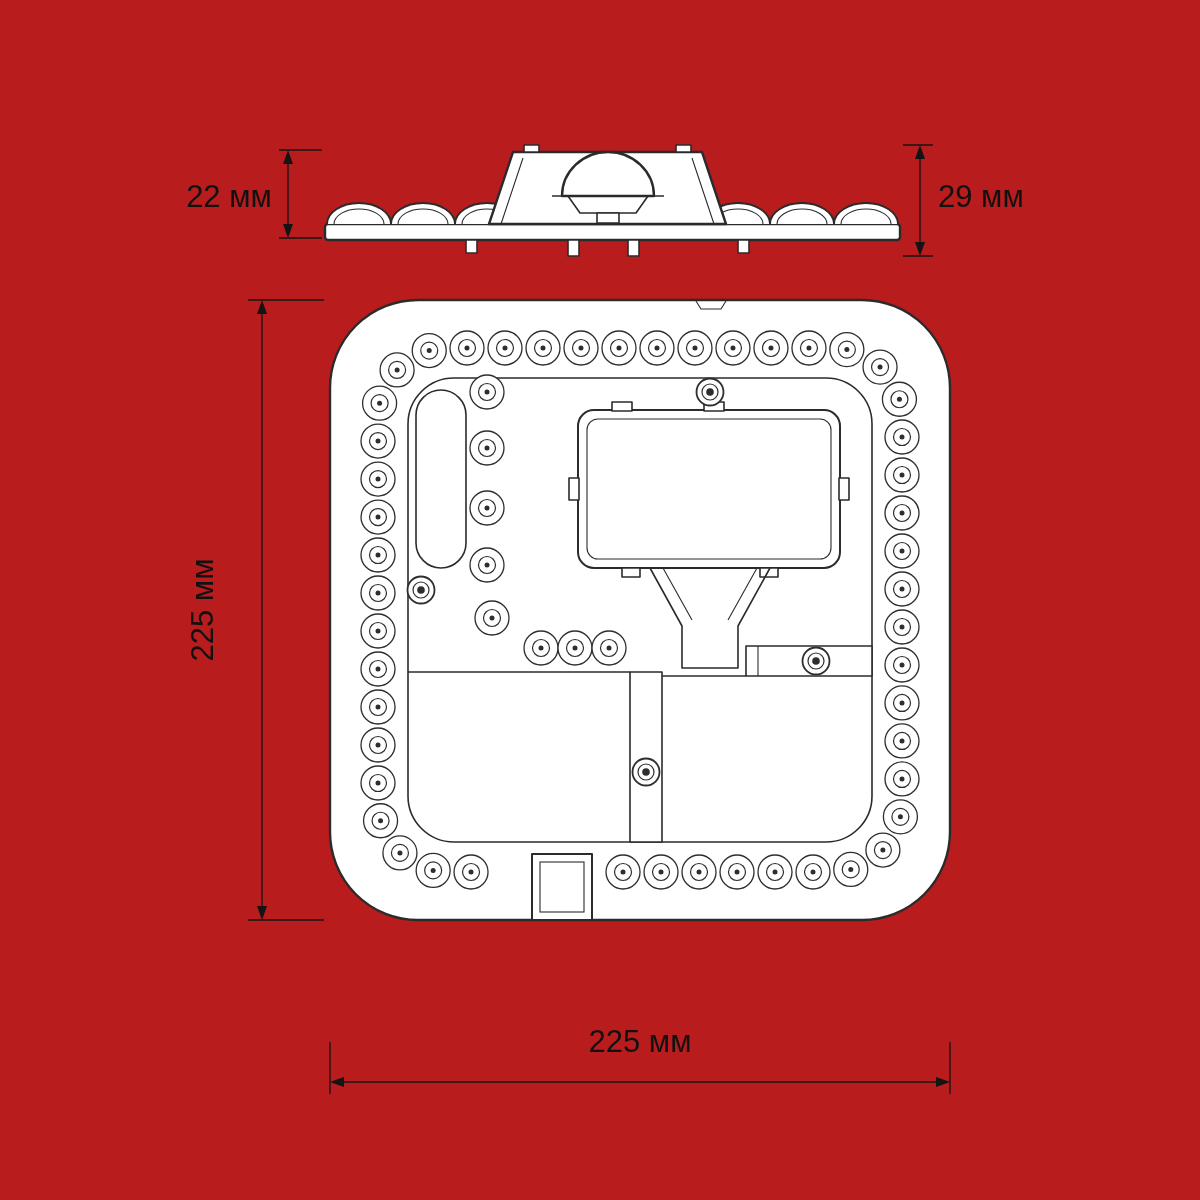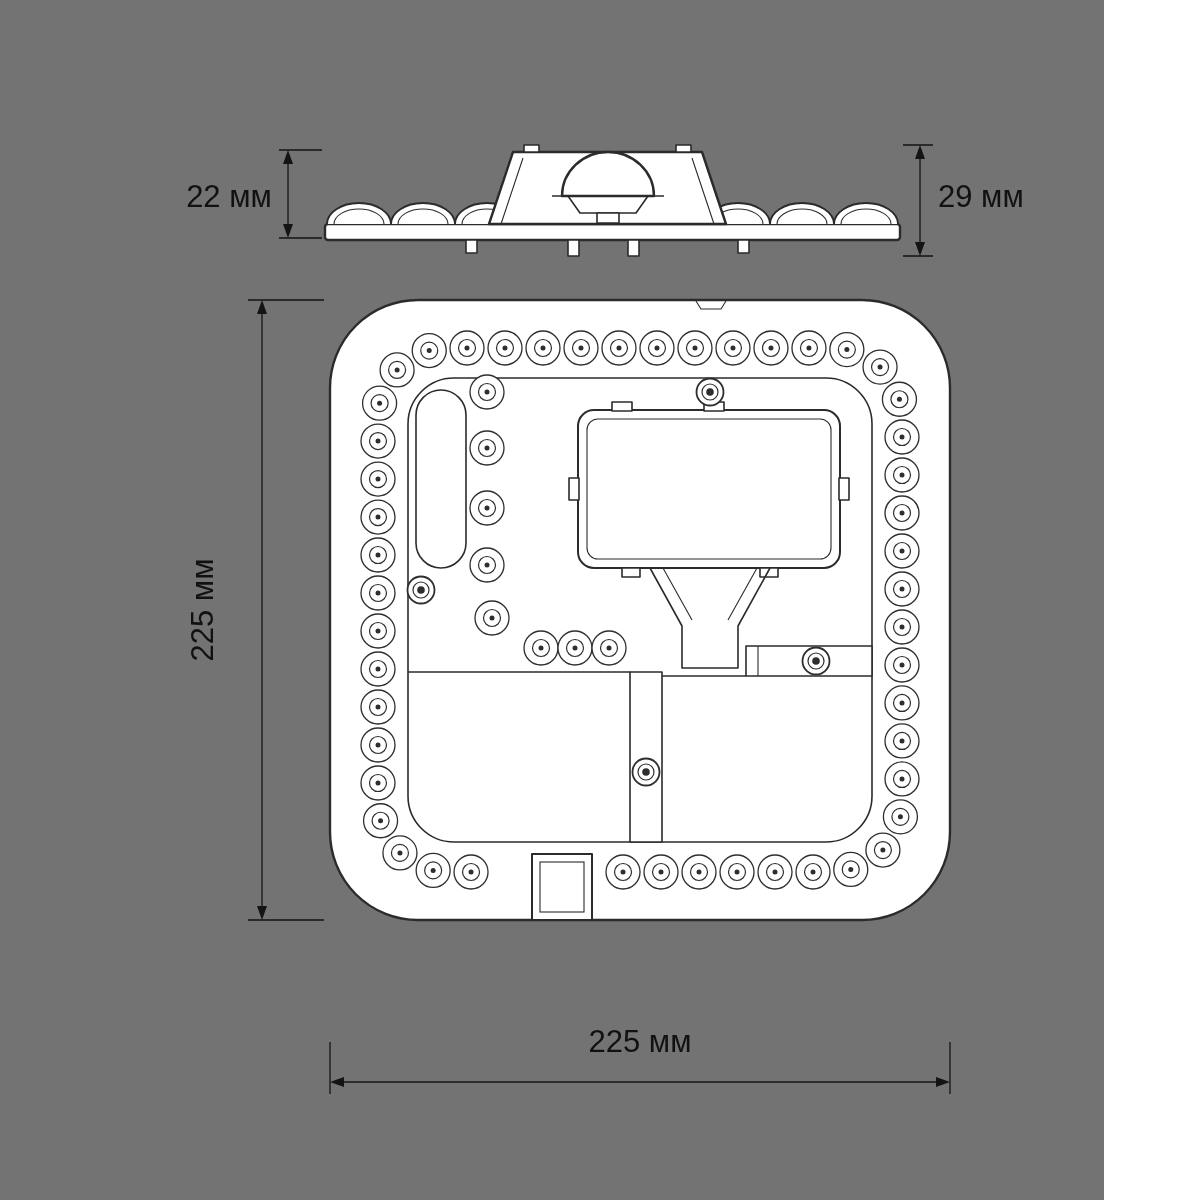--- a/index.html
+++ b/index.html
@@ -1,16 +1,16 @@
 <!DOCTYPE html>
 <html><head>
 <meta charset="utf-8">
 <style>
   html,body{margin:0;padding:0;background:#ffffff;}
-  .stage{width:1104px;height:1200px;background:#737373;position:relative;overflow:hidden;}
+  .stage{width:1200px;height:1200px;background:#b91c1c;position:relative;overflow:hidden;}
   svg{display:block;}
   .outline{fill:#ffffff;stroke:#2b2b2b;stroke-width:2.4;stroke-linejoin:round;}
   .thin{fill:none;stroke:#2b2b2b;stroke-width:1.6;stroke-linejoin:round;}
   .thinfill{fill:#ffffff;stroke:#2b2b2b;stroke-width:1.6;stroke-linejoin:round;}
   .thin2{fill:none;stroke:#2b2b2b;stroke-width:1.1;}
   .scallop{fill:#ffffff;stroke:#2b2b2b;stroke-width:1.8;}
   .led-outer{fill:#ffffff;stroke:#2e2e2e;stroke-width:1.3;}
   .led-inner{fill:none;stroke:#2e2e2e;stroke-width:1.2;}
   .led-dot{fill:#2e2e2e;stroke:none;}
   .screw-outer{fill:#ffffff;stroke:#2e2e2e;stroke-width:1.8;}

